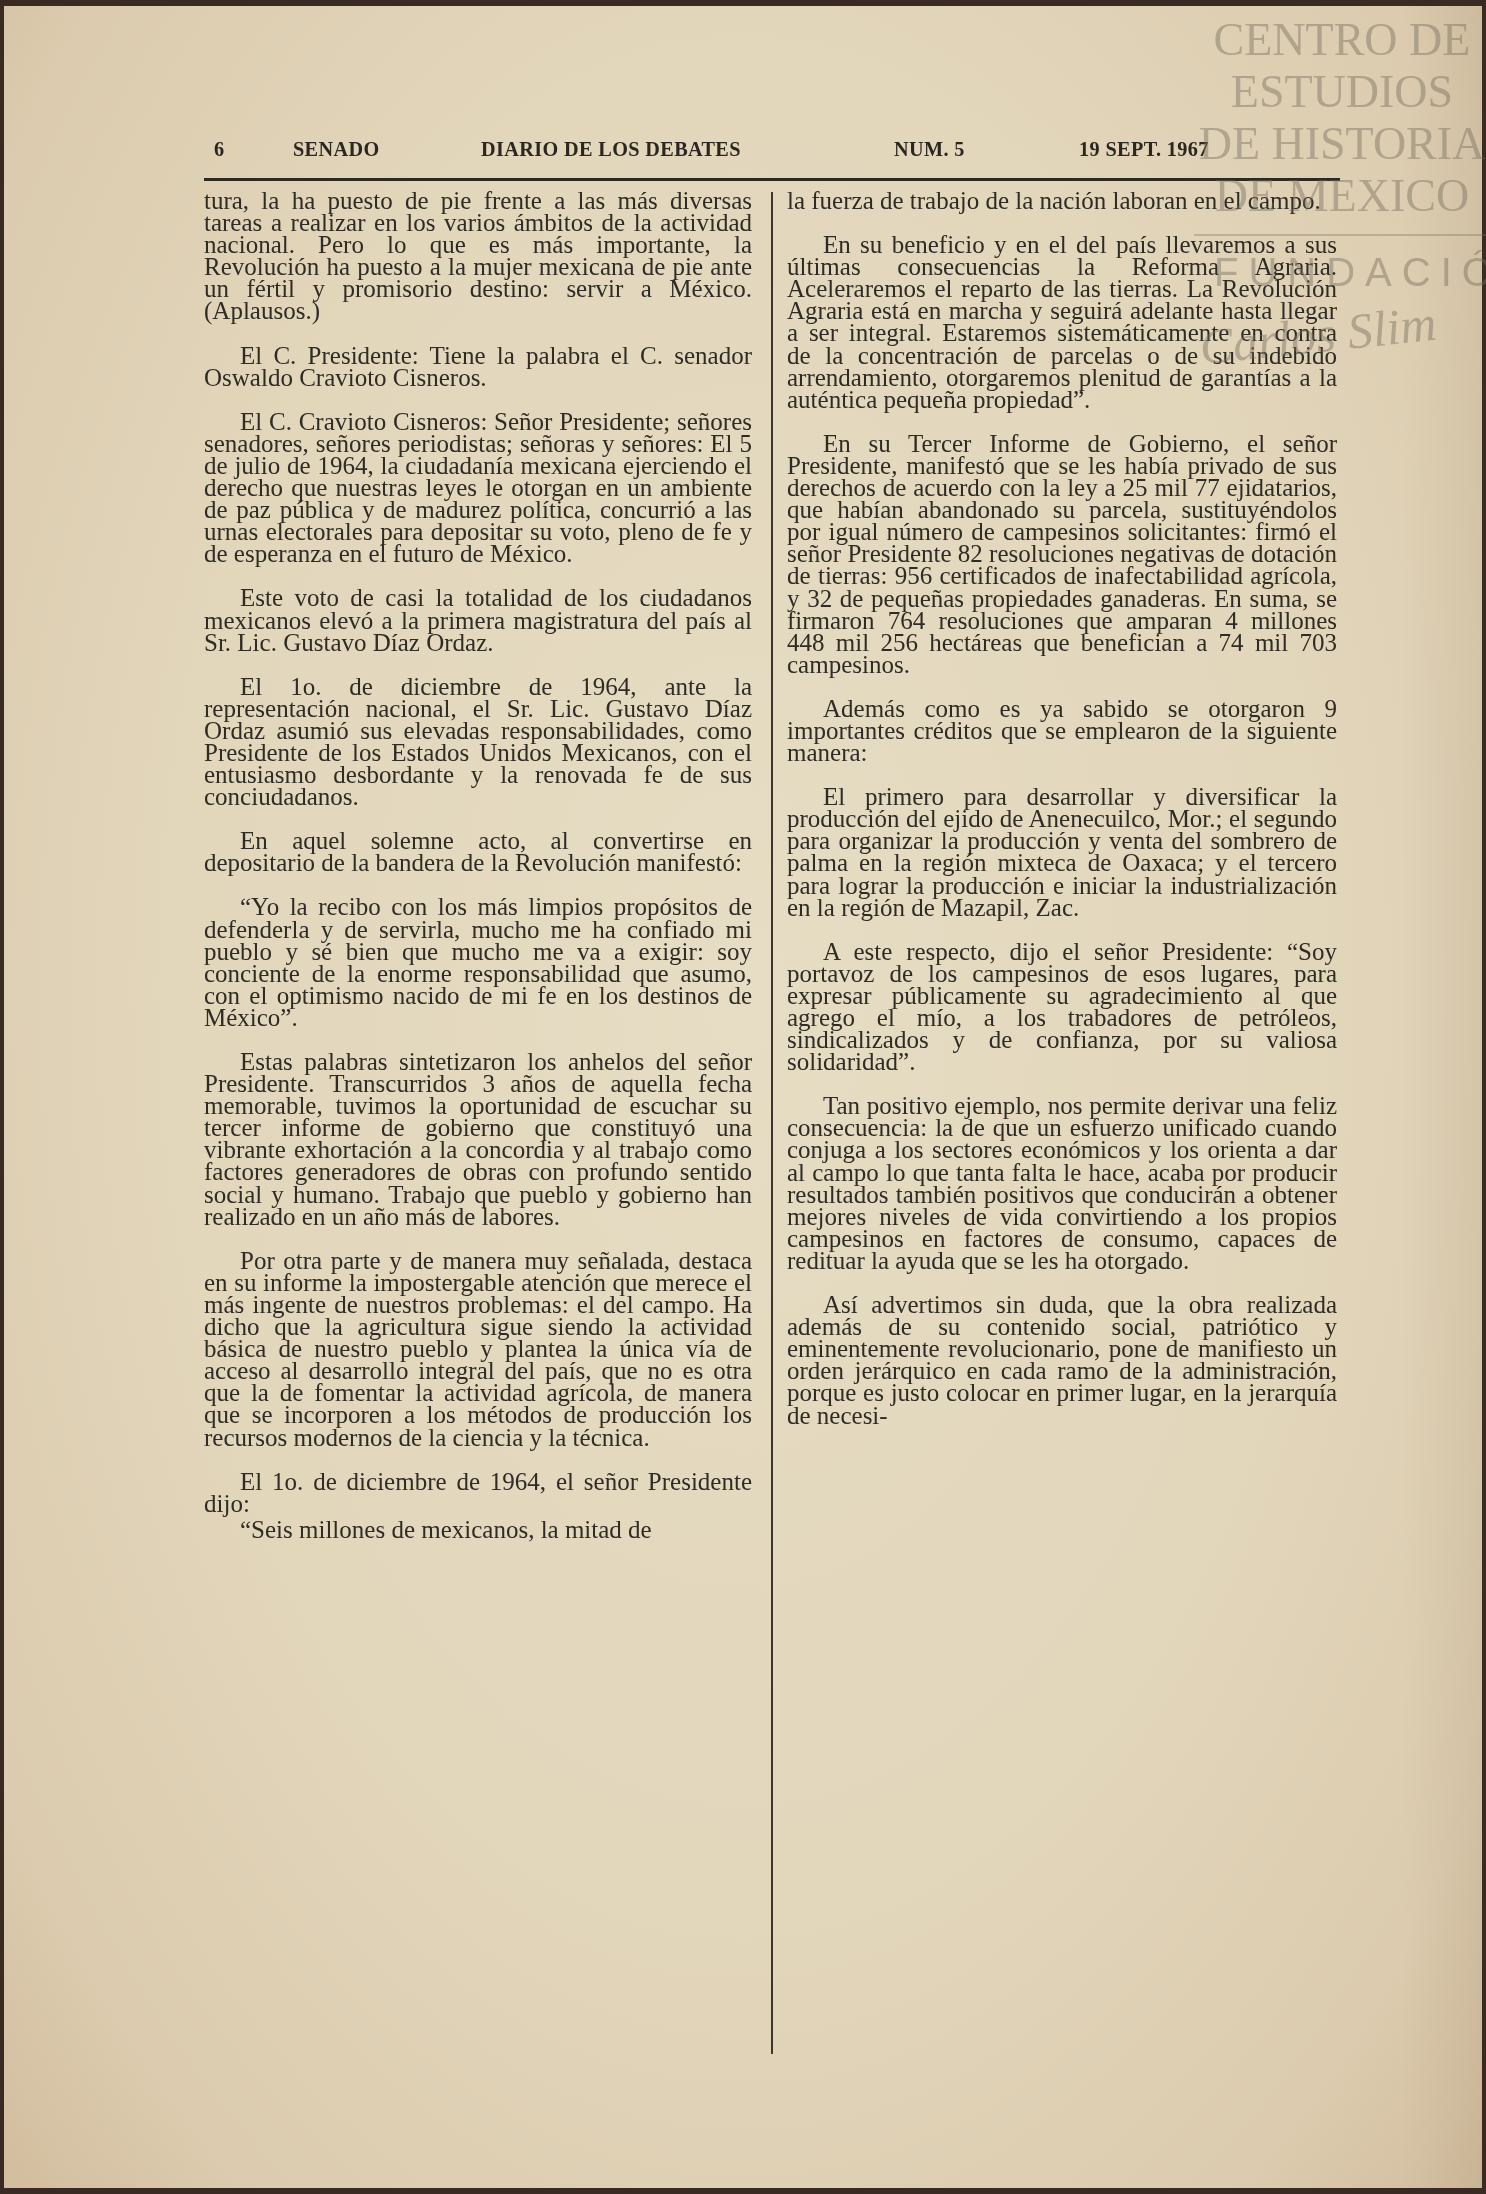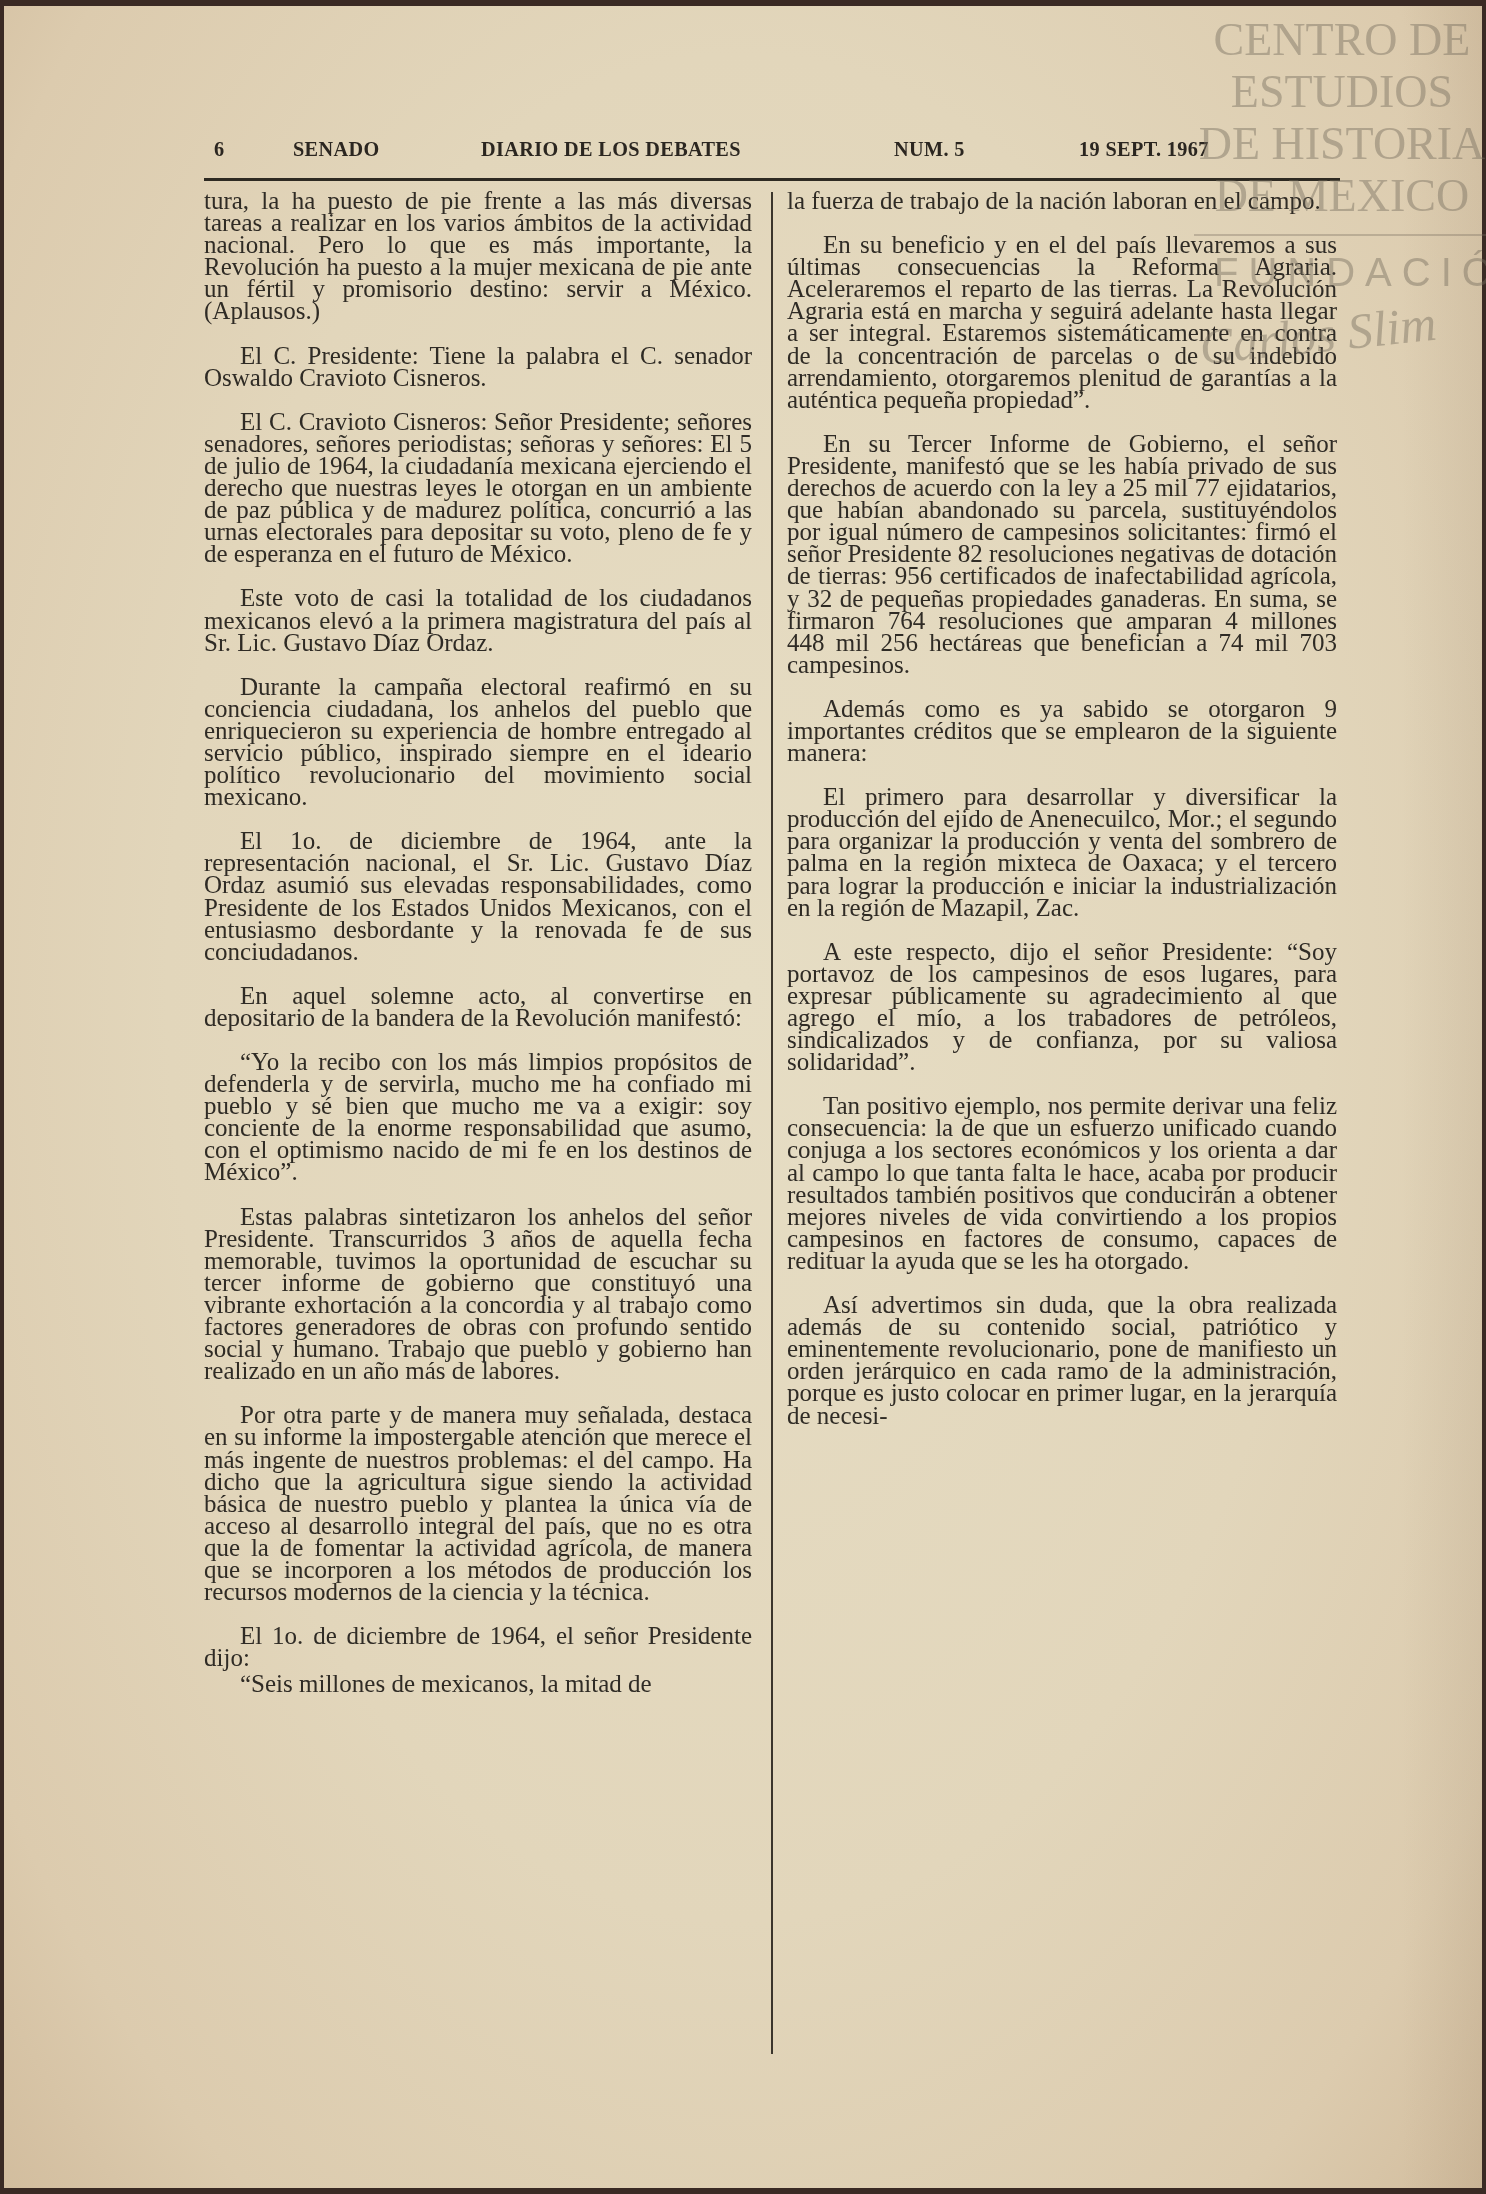--- a/index.html
+++ b/index.html
@@ -70,21 +70,20 @@
     <span class="h-num">NUM. 5</span>
     <span class="h-date">19 SEPT. 1967</span>
   </div>
   <div class="header-rule"></div>
 
   <div class="col col-left">
     <p class="cont">tura, la ha puesto de pie frente a las más diversas tareas a realizar en los varios ámbitos de la actividad nacional. Pero lo que es más importante, la Revolución ha puesto a la mujer mexicana de pie ante un fértil y promisorio destino: servir a México. (Aplausos.)</p>
     <p><span class="speaker">El C. Presidente:</span><span> Tiene la palabra el C. senador Oswaldo Cravioto Cisneros.</span></p>
     <p><span class="speaker">El C. Cravioto Cisneros:</span><span> Señor Presidente; señores senadores, señores periodistas; señoras y señores: El 5 de julio de 1964, la ciudadanía mexicana ejerciendo el derecho que nuestras leyes le otorgan en un ambiente de paz pública y de madurez política, concurrió a las urnas electorales para depositar su voto, pleno de fe y de esperanza en el futuro de México.</span></p>
     <p>Este voto de casi la totalidad de los ciudadanos mexicanos elevó a la primera magistratura del país al Sr. Lic. Gustavo Díaz Ordaz.</p>
-    <p>Durante la campaña electoral reafirmó en su conciencia ciudadana, los anhelos del pueblo que enriquecieron su experiencia de hombre entregado al servicio público, inspirado siempre en el ideario político revolucionario del movimiento social mexicano.</p>
     <p>El 1o. de diciembre de 1964, ante la representación nacional, el Sr. Lic. Gustavo Díaz Ordaz asumió sus elevadas responsabilidades, como Presidente de los Estados Unidos Mexicanos, con el entusiasmo desbordante y la renovada fe de sus conciudadanos.</p>
     <p>En aquel solemne acto, al convertirse en depositario de la bandera de la Revolución manifestó:</p>
     <p>“Yo la recibo con los más limpios propósitos de defenderla y de servirla, mucho me ha confiado mi pueblo y sé bien que mucho me va a exigir: soy conciente de la enorme responsabilidad que asumo, con el optimismo nacido de mi fe en los destinos de México”.</p>
     <p>Estas palabras sintetizaron los anhelos del señor Presidente. Transcurridos 3 años de aquella fecha memorable, tuvimos la oportunidad de escuchar su tercer informe de gobierno que constituyó una vibrante exhortación a la concordia y al trabajo como factores generadores de obras con profundo sentido social y humano. Trabajo que pueblo y gobierno han realizado en un año más de labores.</p>
     <p>Por otra parte y de manera muy señalada, destaca en su informe la impostergable atención que merece el más ingente de nuestros problemas: el del campo. Ha dicho que la agricultura sigue siendo la actividad básica de nuestro pueblo y plantea la única vía de acceso al desarrollo integral del país, que no es otra que la de fomentar la actividad agrícola, de manera que se incorporen a los métodos de producción los recursos modernos de la ciencia y la técnica.</p>
     <p class="tight">El 1o. de diciembre de 1964, el señor Presidente dijo:</p>
     <p>“Seis millones de mexicanos, la mitad de</p>
   </div>
 
   <div class="col-divider"></div>

